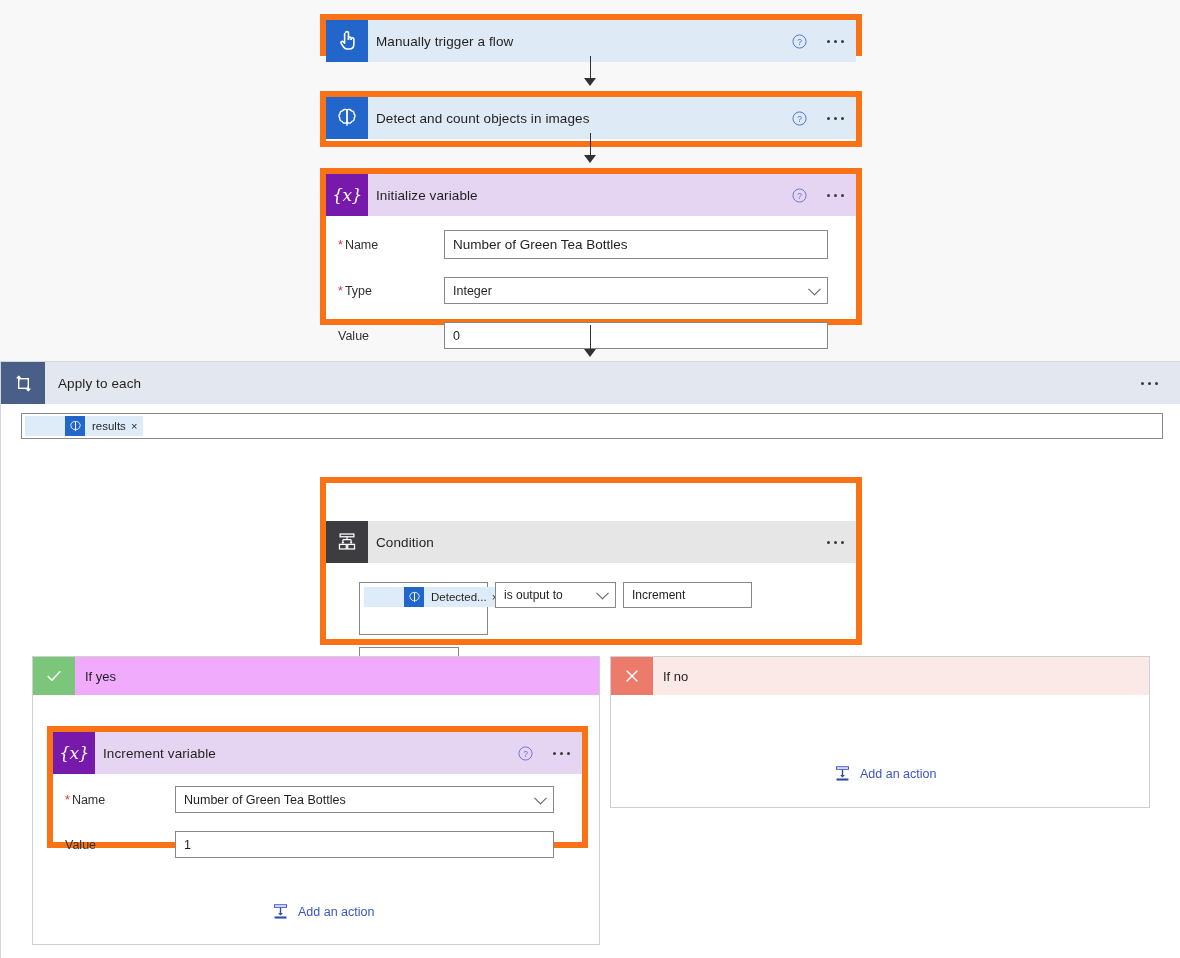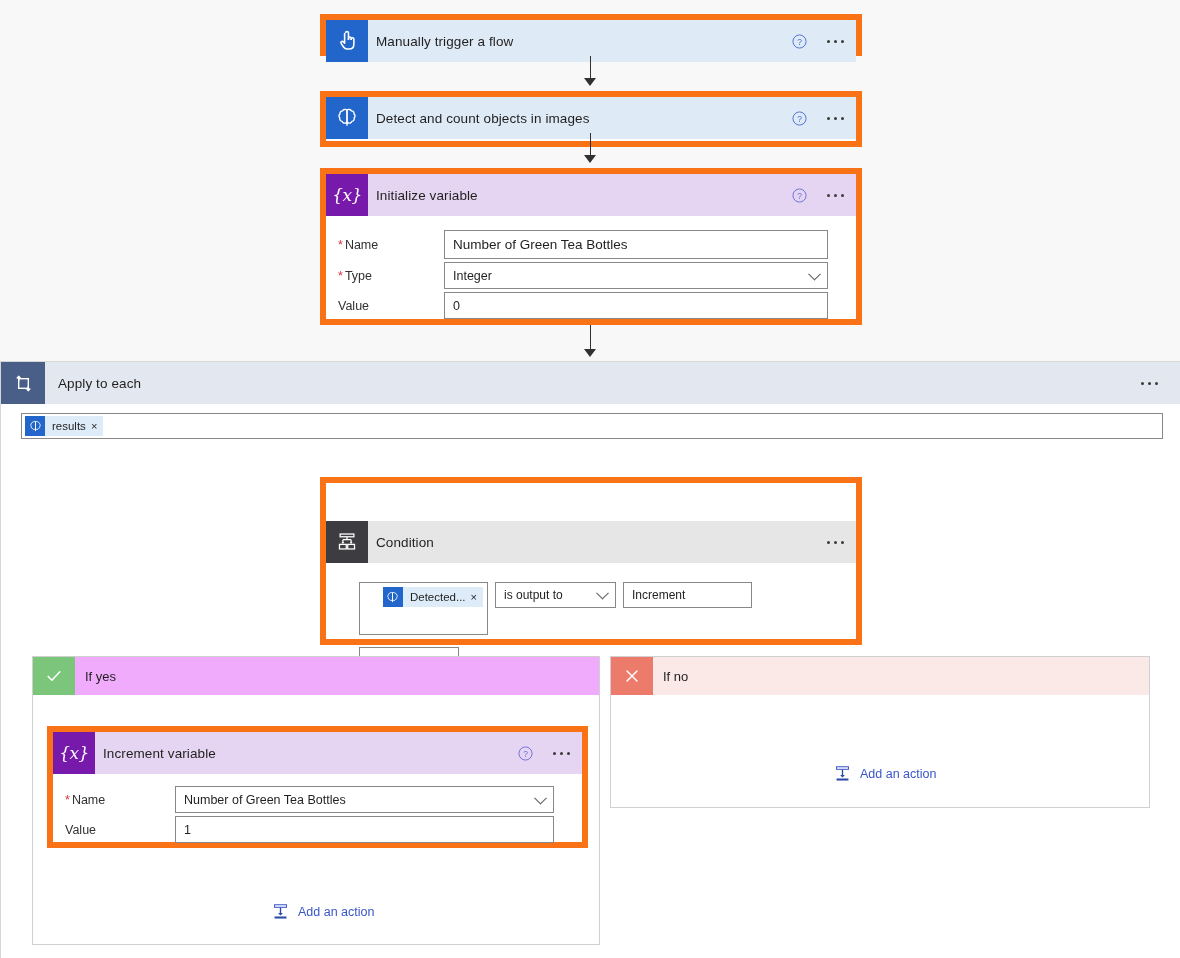--- a/index.html
+++ b/index.html
@@ -50,21 +50,21 @@
   .icon-loop   { background: #4a5f87; }
 
   .icon-purple .varglyph {
     color: #ffffff; font-size: 17px;
     font-family: "DejaVu Serif", serif;
     font-style: italic; letter-spacing: -0.5px;
   }
 
   
   .card-body { padding: 14px 14px 18px 14px; }
-  .field-row { display: flex; align-items: center; margin-bottom: 3px; }
+  .field-row { display: flex; align-items: center; margin-bottom: 18px; }
   .field-row:last-child { margin-bottom: 0; }
   .field-label {
     width: 118px; flex: 0 0 118px;
     font-size: 12.5px; color: #323130;
     padding-left: 12px;
   }
   .req { color: #d13438; margin-right: 2px; }
   .field-ctl {
     flex: 1;
     height: 27px;
@@ -110,21 +110,21 @@
   #apply-head .card-icon { width: 44px; flex: 0 0 44px; height: 42px; }
   #apply-sub { padding: 9px 0 0 20px; }
   .sub-label { font-size: 11.5px; color: #323130; margin-bottom: 3px; }
   .token-input {
     height: 26px; border: 1px solid #8a8886; background: #fff;
     display: flex; align-items: center; padding: 0 3px;
   }
   .token {
     display: inline-flex; align-items: center;
     background: #deecf9; height: 20px;
-    font-size: 11.5px; color: #201f1e;
+    font-size: 11.5px; color: #201f1e; padding-left: 40px;
   }
   .token .tok-icon {
     width: 20px; height: 20px; background: #2266cc;
     display: flex; align-items: center; justify-content: center;
     flex: 0 0 20px;
   }
   .token .tok-text { padding: 0 5px 0 7px; white-space: nowrap; }
   .token .tok-x { padding-right: 6px; color: #201f1e; font-size: 11px; cursor: pointer; }
 
   

